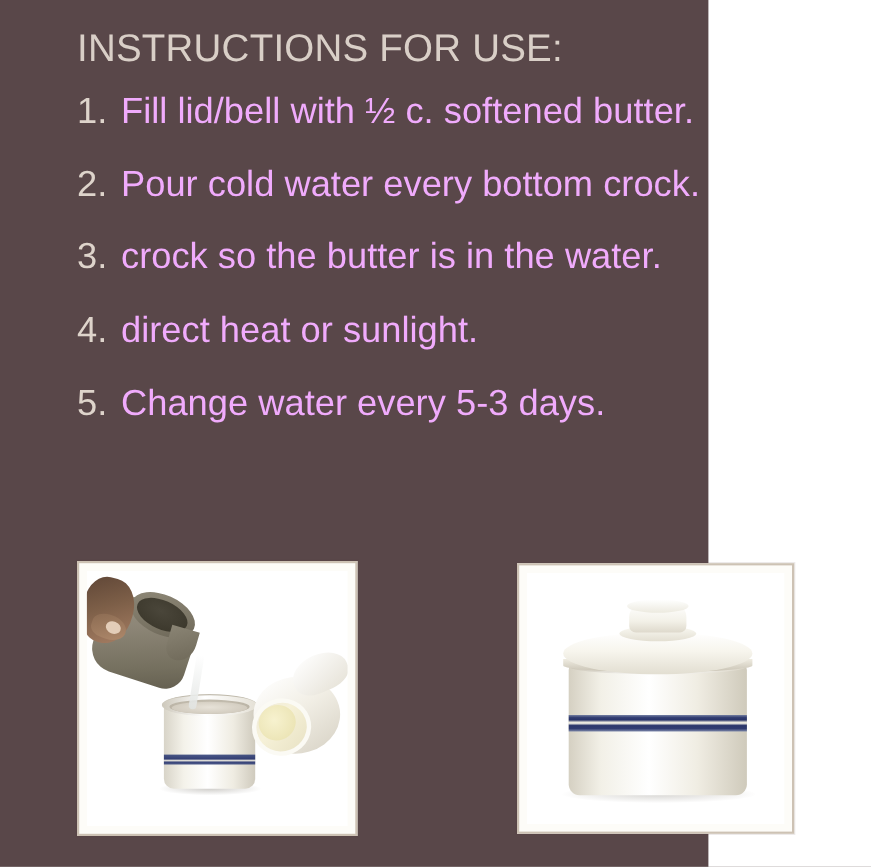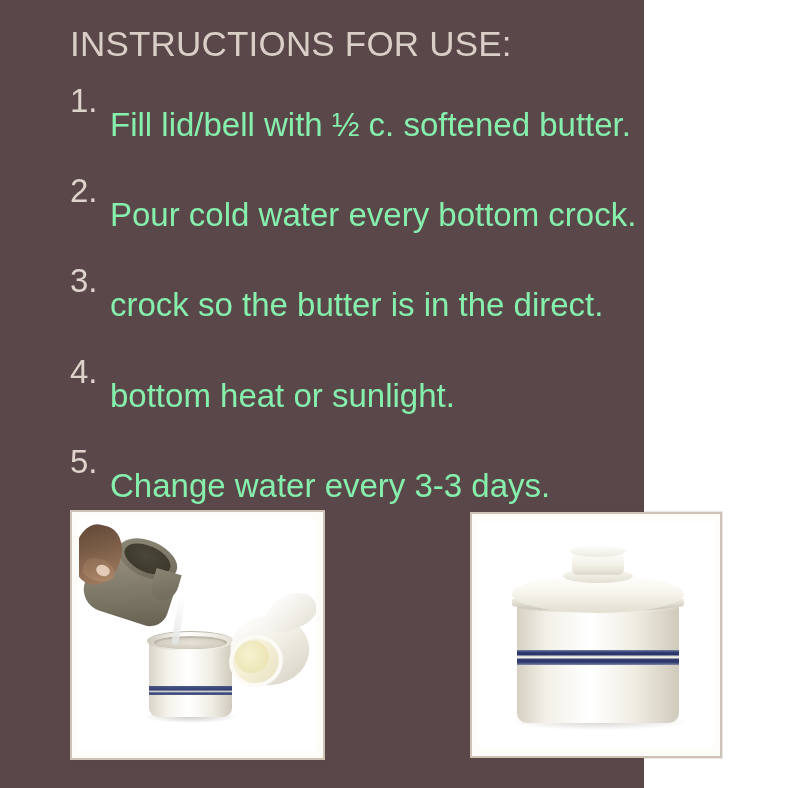--- a/index.html
+++ b/index.html
@@ -48,22 +48,21 @@
     font-weight: 400;
     margin-bottom: 24px;
   }
   .step .num {
     flex: 0 0 auto;
     width: 40px;
     color: #ded4cb;
   }
   .step .txt {
     flex: 1 1 auto;
-    color: #86efac;
-    margin-top: 24px;
+    color: #f0abfc;
   }
   .step .txt .line2 {
     display: block;
   }
 
   
   .photos {
     position: absolute;
     left: 0;
     top: 510px;
@@ -390,35 +389,35 @@
     <div class="step">
       <span class="num">2.</span>
       <span class="txt">
         <span>Pour cold water every bottom crock.</span>
       </span>
     </div>
 
     <div class="step">
       <span class="num">3.</span>
       <span class="txt">
-        <span class="line2">crock so the butter is in the direct.</span>
+        <span class="line2">crock so the butter is in the water.</span>
       </span>
     </div>
 
     <div class="step">
       <span class="num">4.</span>
       <span class="txt">
-        <span class="line2">bottom heat or sunlight.</span>
+        <span class="line2">direct heat or sunlight.</span>
       </span>
     </div>
 
     <div class="step">
       <span class="num">5.</span>
       <span class="txt">
-        <span>Change water every 3-3 days.</span>
+        <span>Change water every 5-3 days.</span>
       </span>
     </div>
 
   </div>
 
   <div class="photos">
 
     <div class="frame frame-left">
       <div class="photo">
         <div class="l-crock-shadow"></div>

